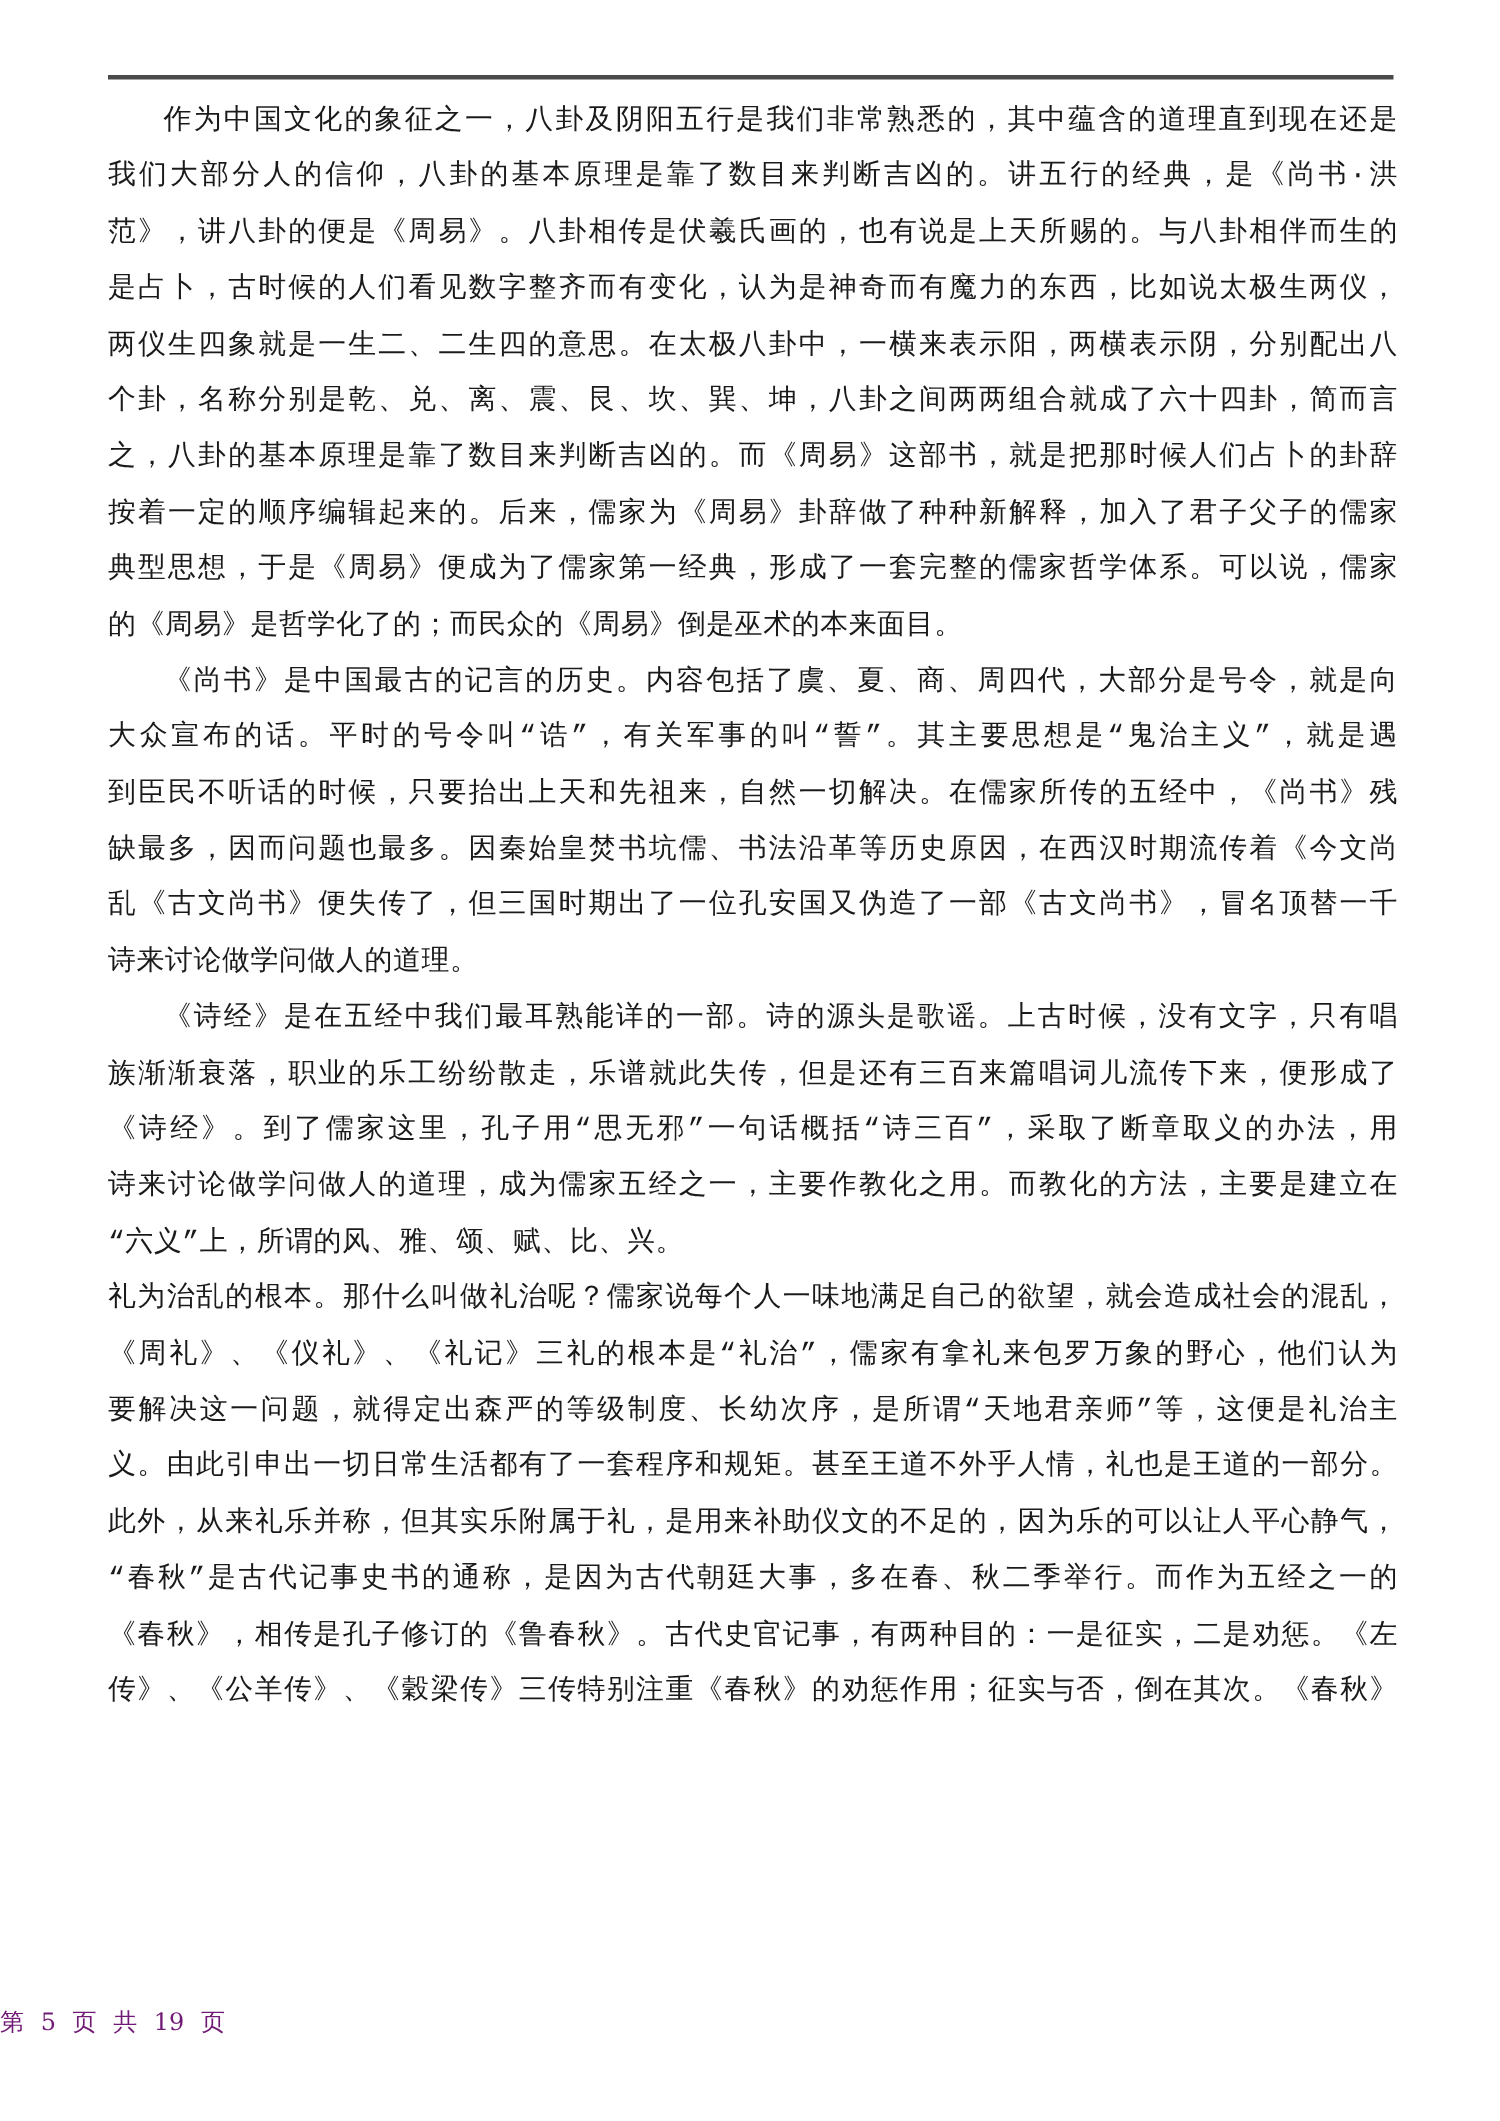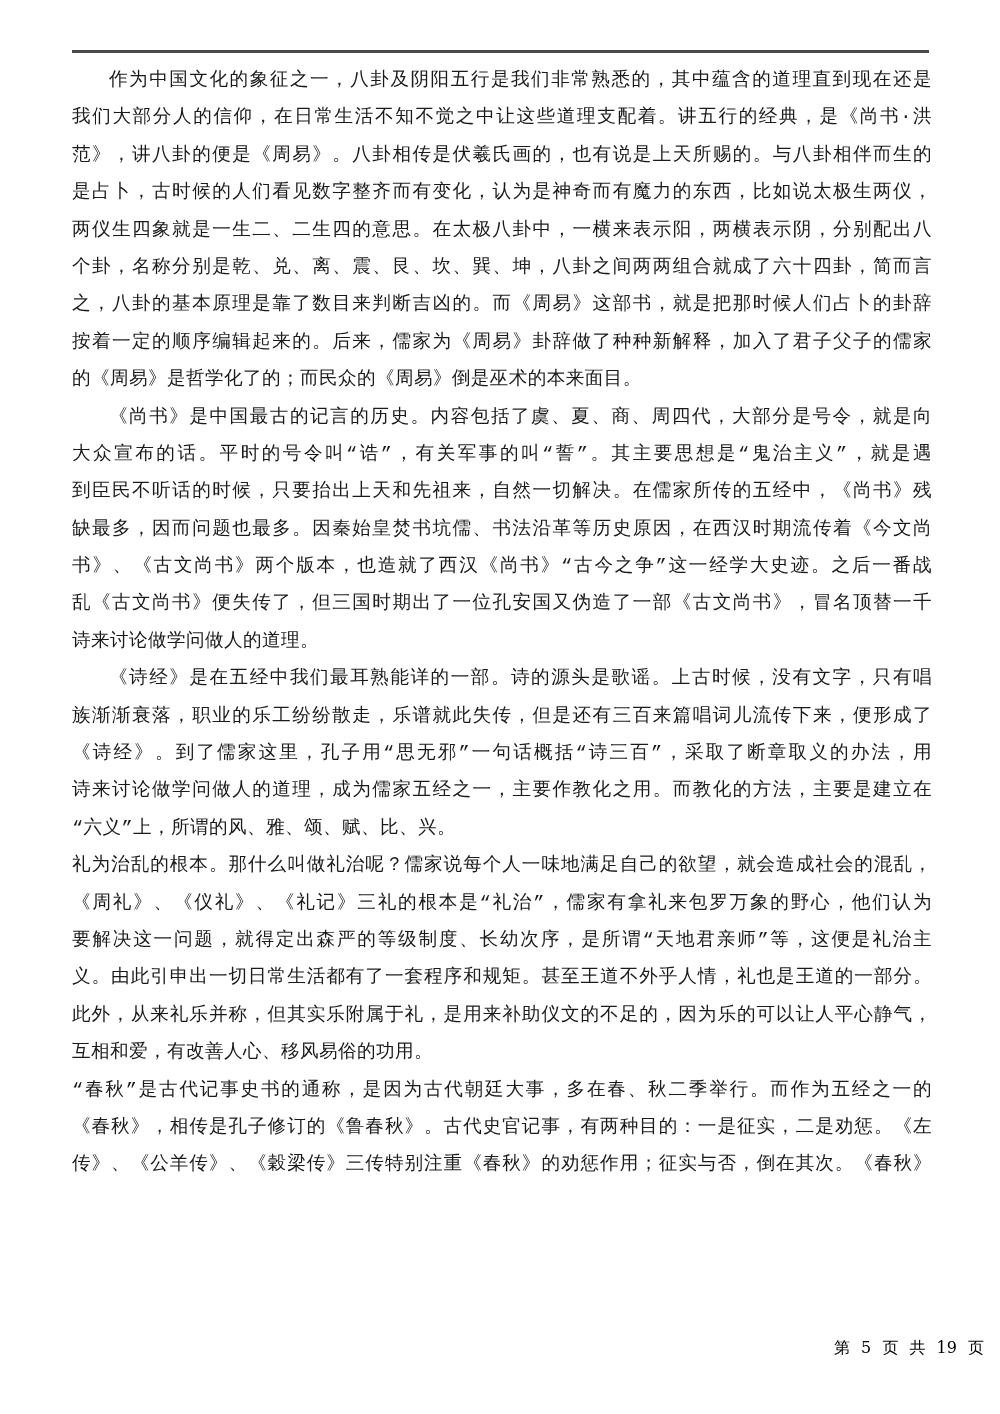--- a/index.html
+++ b/index.html
@@ -43,66 +43,65 @@
       text-align-last: left;
     }
     .line.indent {
       padding-left: 37px;
     }
     .footer {
       position: absolute;
       left: 0;
       top: 1338px;
       width: 984px;
-      text-align: right;
+      text-align: left;
       font-size: 16px;
-      color: #000000;
+      color: #701a75;
       word-spacing: 6px;
     }
   </style>
 </head>
 <body>
 
 <div class="top-rule"></div>
 
 <div class="content" id="content">
     <div>
       <div class="line indent">作为中国文化的象征之一，八卦及阴阳五行是我们非常熟悉的，其中蕴含的道理直到现在还是</div>
-      <div class="line">我们大部分人的信仰，在日常生活不知不觉之中让这些道理支配着。讲五行的经典，是《尚书·洪</div>
+      <div class="line">我们大部分人的信仰，八卦的基本原理是靠了数目来判断吉凶的。讲五行的经典，是《尚书·洪</div>
       <div class="line">范》，讲八卦的便是《周易》。八卦相传是伏羲氏画的，也有说是上天所赐的。与八卦相伴而生的</div>
       <div class="line">是占卜，古时候的人们看见数字整齐而有变化，认为是神奇而有魔力的东西，比如说太极生两仪，</div>
       <div class="line">两仪生四象就是一生二、二生四的意思。在太极八卦中，一横来表示阳，两横表示阴，分别配出八</div>
       <div class="line">个卦，名称分别是乾、兑、离、震、艮、坎、巽、坤，八卦之间两两组合就成了六十四卦，简而言</div>
       <div class="line">之，八卦的基本原理是靠了数目来判断吉凶的。而《周易》这部书，就是把那时候人们占卜的卦辞</div>
       <div class="line">按着一定的顺序编辑起来的。后来，儒家为《周易》卦辞做了种种新解释，加入了君子父子的儒家</div>
+      <div class="line">典型思想，于是《周易》便成为了儒家第一经典，形成了一套完整的儒家哲学体系。可以说，儒家</div>
       <div class="line last">的《周易》是哲学化了的；而民众的《周易》倒是巫术的本来面目。</div>
     </div>
     <div>
       <div class="line indent">《尚书》是中国最古的记言的历史。内容包括了虞、夏、商、周四代，大部分是号令，就是向</div>
       <div class="line">大众宣布的话。平时的号令叫“诰”，有关军事的叫“誓”。其主要思想是“鬼治主义”，就是遇</div>
       <div class="line">到臣民不听话的时候，只要抬出上天和先祖来，自然一切解决。在儒家所传的五经中，《尚书》残</div>
       <div class="line">缺最多，因而问题也最多。因秦始皇焚书坑儒、书法沿革等历史原因，在西汉时期流传着《今文尚</div>
-      <div class="line">书》、《古文尚书》两个版本，也造就了西汉《尚书》“古今之争”这一经学大史迹。之后一番战</div>
       <div class="line">乱《古文尚书》便失传了，但三国时期出了一位孔安国又伪造了一部《古文尚书》，冒名顶替一千</div>
       <div class="line last">诗来讨论做学问做人的道理。</div>
     </div>
     <div>
       <div class="line indent">《诗经》是在五经中我们最耳熟能详的一部。诗的源头是歌谣。上古时候，没有文字，只有唱</div>
       <div class="line">族渐渐衰落，职业的乐工纷纷散走，乐谱就此失传，但是还有三百来篇唱词儿流传下来，便形成了</div>
       <div class="line">《诗经》。到了儒家这里，孔子用“思无邪”一句话概括“诗三百”，采取了断章取义的办法，用</div>
       <div class="line">诗来讨论做学问做人的道理，成为儒家五经之一，主要作教化之用。而教化的方法，主要是建立在</div>
       <div class="line last">“六义”上，所谓的风、雅、颂、赋、比、兴。</div>
     </div>
     <div>
       <div class="line">礼为治乱的根本。那什么叫做礼治呢？儒家说每个人一味地满足自己的欲望，就会造成社会的混乱，</div>
       <div class="line">《周礼》、《仪礼》、《礼记》三礼的根本是“礼治”，儒家有拿礼来包罗万象的野心，他们认为</div>
       <div class="line">要解决这一问题，就得定出森严的等级制度、长幼次序，是所谓“天地君亲师”等，这便是礼治主</div>
       <div class="line">义。由此引申出一切日常生活都有了一套程序和规矩。甚至王道不外乎人情，礼也是王道的一部分。</div>
       <div class="line">此外，从来礼乐并称，但其实乐附属于礼，是用来补助仪文的不足的，因为乐的可以让人平心静气，</div>
-      <div class="line last">互相和爱，有改善人心、移风易俗的功用。</div>
     </div>
     <div>
       <div class="line">“春秋”是古代记事史书的通称，是因为古代朝廷大事，多在春、秋二季举行。而作为五经之一的</div>
       <div class="line">《春秋》，相传是孔子修订的《鲁春秋》。古代史官记事，有两种目的：一是征实，二是劝惩。《左</div>
       <div class="line">传》、《公羊传》、《穀梁传》三传特别注重《春秋》的劝惩作用；征实与否，倒在其次。《春秋》</div>
     </div>
   </div>
 
 <div class="footer">第 5 页 共 19 页</div>
 

